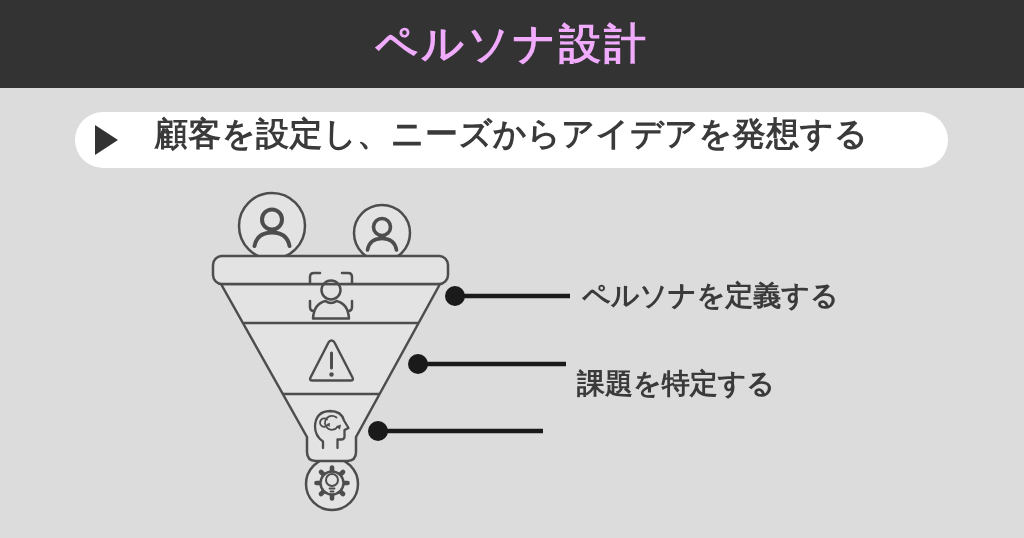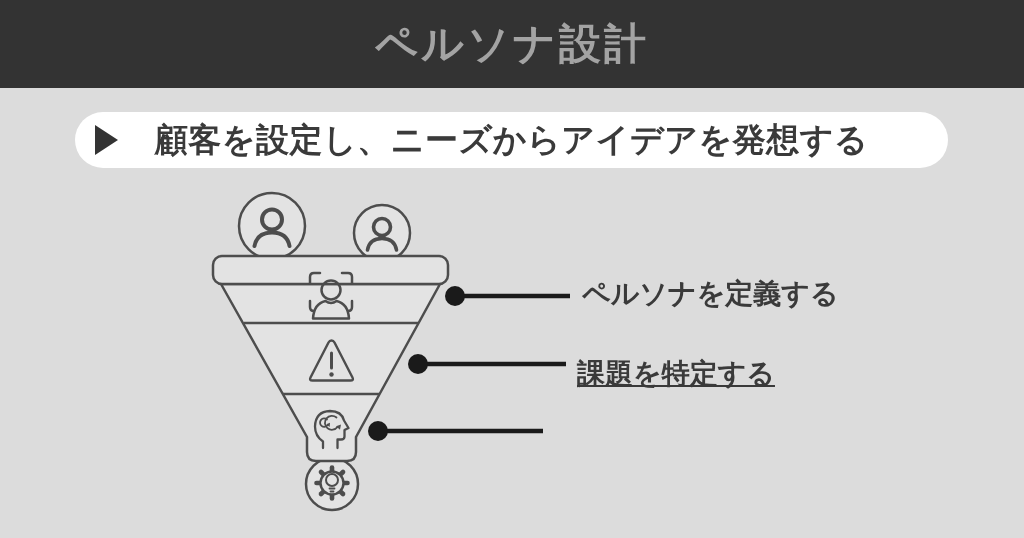--- a/index.html
+++ b/index.html
@@ -11,30 +11,30 @@
     font-family:"Liberation Sans","DejaVu Sans",sans-serif;
   }
   
   .header-bar{
     position:absolute;left:0;top:0;
     width:1024px;height:88px;
     background:#333333;
     display:flex;align-items:center;justify-content:center;
   }
   .page-title{
-    color:#a3a3a3;
+    color:#f0abfc;
     font-size:42px;font-weight:700;
     letter-spacing:3px;
   }
   
   .banner{
     position:absolute;left:75px;top:112px;
     width:873px;height:56px;
     background:#ffffff;border-radius:28px;
-    display:flex;align-items:center;justify-content:center;
+    display:flex;align-items:flex-start;justify-content:center;
   }
   .play-icon{
     position:absolute;left:20px;top:13px;
     width:0;height:0;
     border-left:23px solid #333333;
     border-top:15px solid transparent;
     border-bottom:15px solid transparent;
   }
   .banner-text{
     color:#3a3a3a;
@@ -47,22 +47,22 @@
     position:absolute;left:0;top:0;
     width:1024px;height:538px;
   }
   
   .stage-label{
     position:absolute;
     height:30px;line-height:30px;
     font-size:28px;font-weight:700;
     color:#3a3a3a;white-space:nowrap;
   }
-  .stage-label-1{left:582px;top:281px;font-family:Liberation Mono, monospace;}
-  .stage-label-2{left:577px;top:359px;text-decoration:underline;}
+  .stage-label-1{left:582px;top:281px;}
+  .stage-label-2{left:577px;top:369px;}
   .stage-label-3{left:552px;top:416px;}
 </style>
 </head>
 <body>
 
 <div class="canvas">
 
   <div class="header-bar">
     <div class="page-title">ペルソナ設計</div>
   </div>

